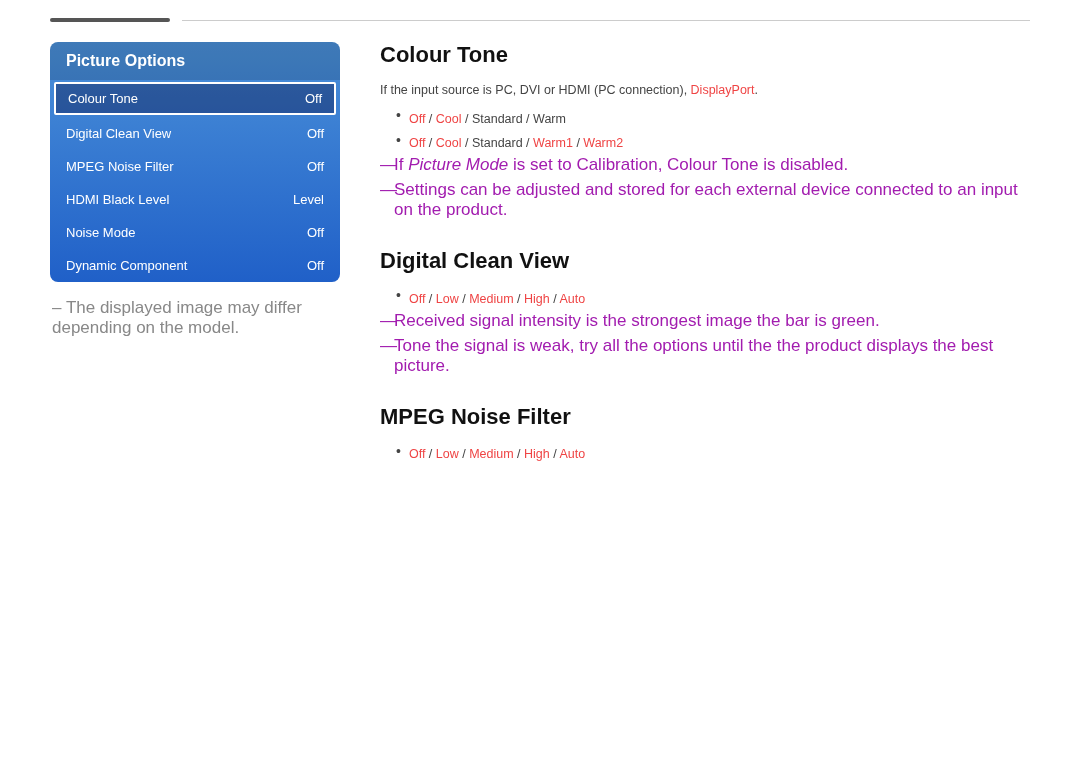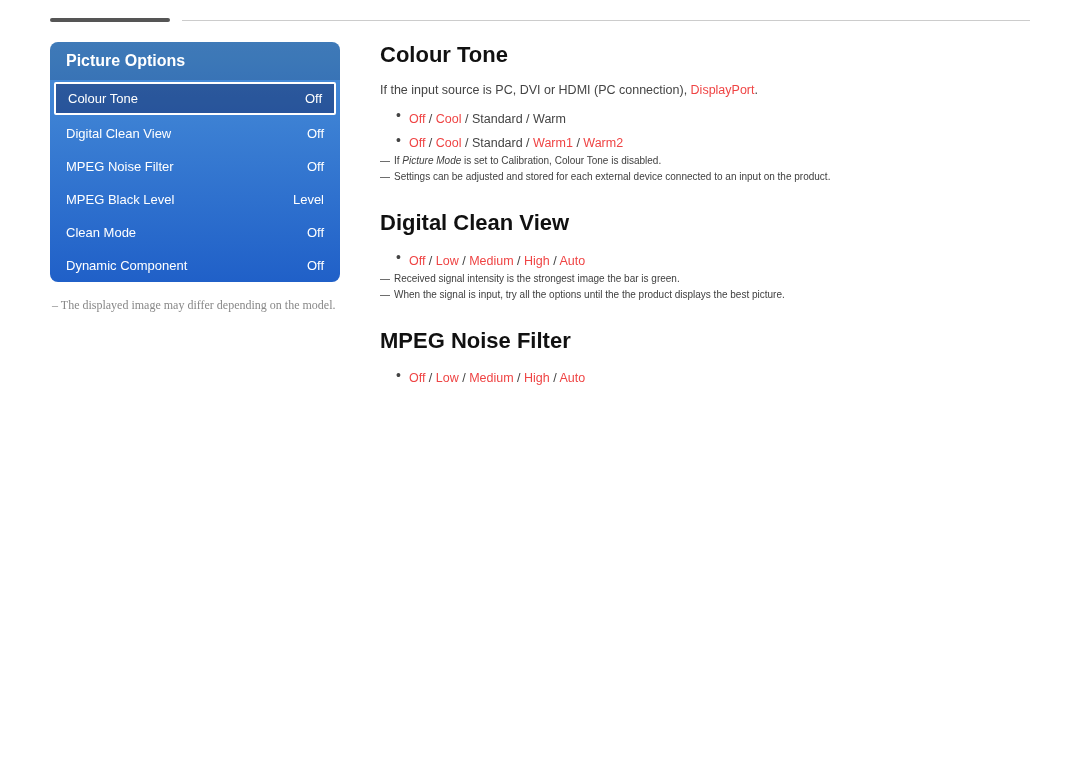--- a/index.html
+++ b/index.html
@@ -80,24 +80,23 @@
     .menu-item .item-label {
       font-size: 13px;
     }
     .menu-item .item-value {
       font-size: 13px;
       color: #fff;
     }
 
     .left-note {
       margin-top: 16px;
-      font-size: 12px;
+      font-size: 17px;
       color: #888;
       padding-left: 2px;
-      font-family: Liberation Serif, serif;
     }
     .left-note::before {
       content: '–  ';
     }
 
     
     .right-content {
       flex: 1;
       padding-top: 0;
     }
@@ -130,22 +129,22 @@
     }
     .bullet-item::before {
       content: '•';
       color: #444;
       font-size: 14px;
       line-height: 1.4;
       flex-shrink: 0;
     }
 
     .note-line {
-      font-size: 10px;
-      color: #404040;
+      font-size: 17px;
+      color: #a21caf;
       margin: 5px 0 5px 0;
       padding-left: 14px;
       position: relative;
     }
     .note-line::before {
       content: '—';
       position: absolute;
       left: 0;
     }
 
@@ -173,25 +172,25 @@
       </div>
       <div class="menu-item">
         <span class="item-label">Digital Clean View</span>
         <span class="item-value">Off</span>
       </div>
       <div class="menu-item">
         <span class="item-label">MPEG Noise Filter</span>
         <span class="item-value">Off</span>
       </div>
       <div class="menu-item">
-        <span class="item-label">MPEG Black Level</span>
+        <span class="item-label">HDMI Black Level</span>
         <span class="item-value">Level</span>
       </div>
       <div class="menu-item">
-        <span class="item-label">Clean Mode</span>
+        <span class="item-label">Noise Mode</span>
         <span class="item-value">Off</span>
       </div>
       <div class="menu-item">
         <span class="item-label">Dynamic Component</span>
         <span class="item-value">Off</span>
       </div>
     </div>
 
     <div class="left-note">The displayed image may differ depending on the model.</div>
   </div>
@@ -219,21 +218,21 @@
 
     <div class="section">
       <div class="section-title">Digital Clean View</div>
       <div class="bullet-item">
         <span><span class="c-orange">Off</span> / <span class="c-orange">Low</span> / <span class="c-orange">Medium</span> / <span class="c-orange">High</span> / <span class="c-orange">Auto</span></span>
       </div>
       <div class="note-line">
         Received signal intensity is the strongest image the bar is green.
       </div>
       <div class="note-line">
-        When the signal is input, try all the options until the the product displays the best picture.
+        Tone the signal is weak, try all the options until the the product displays the best picture.
       </div>
     </div>
 
     <div class="section">
       <div class="section-title">MPEG Noise Filter</div>
       <div class="bullet-item">
         <span><span class="c-orange">Off</span> / <span class="c-orange">Low</span> / <span class="c-orange">Medium</span> / <span class="c-orange">High</span> / <span class="c-orange">Auto</span></span>
       </div>
     </div>
 

